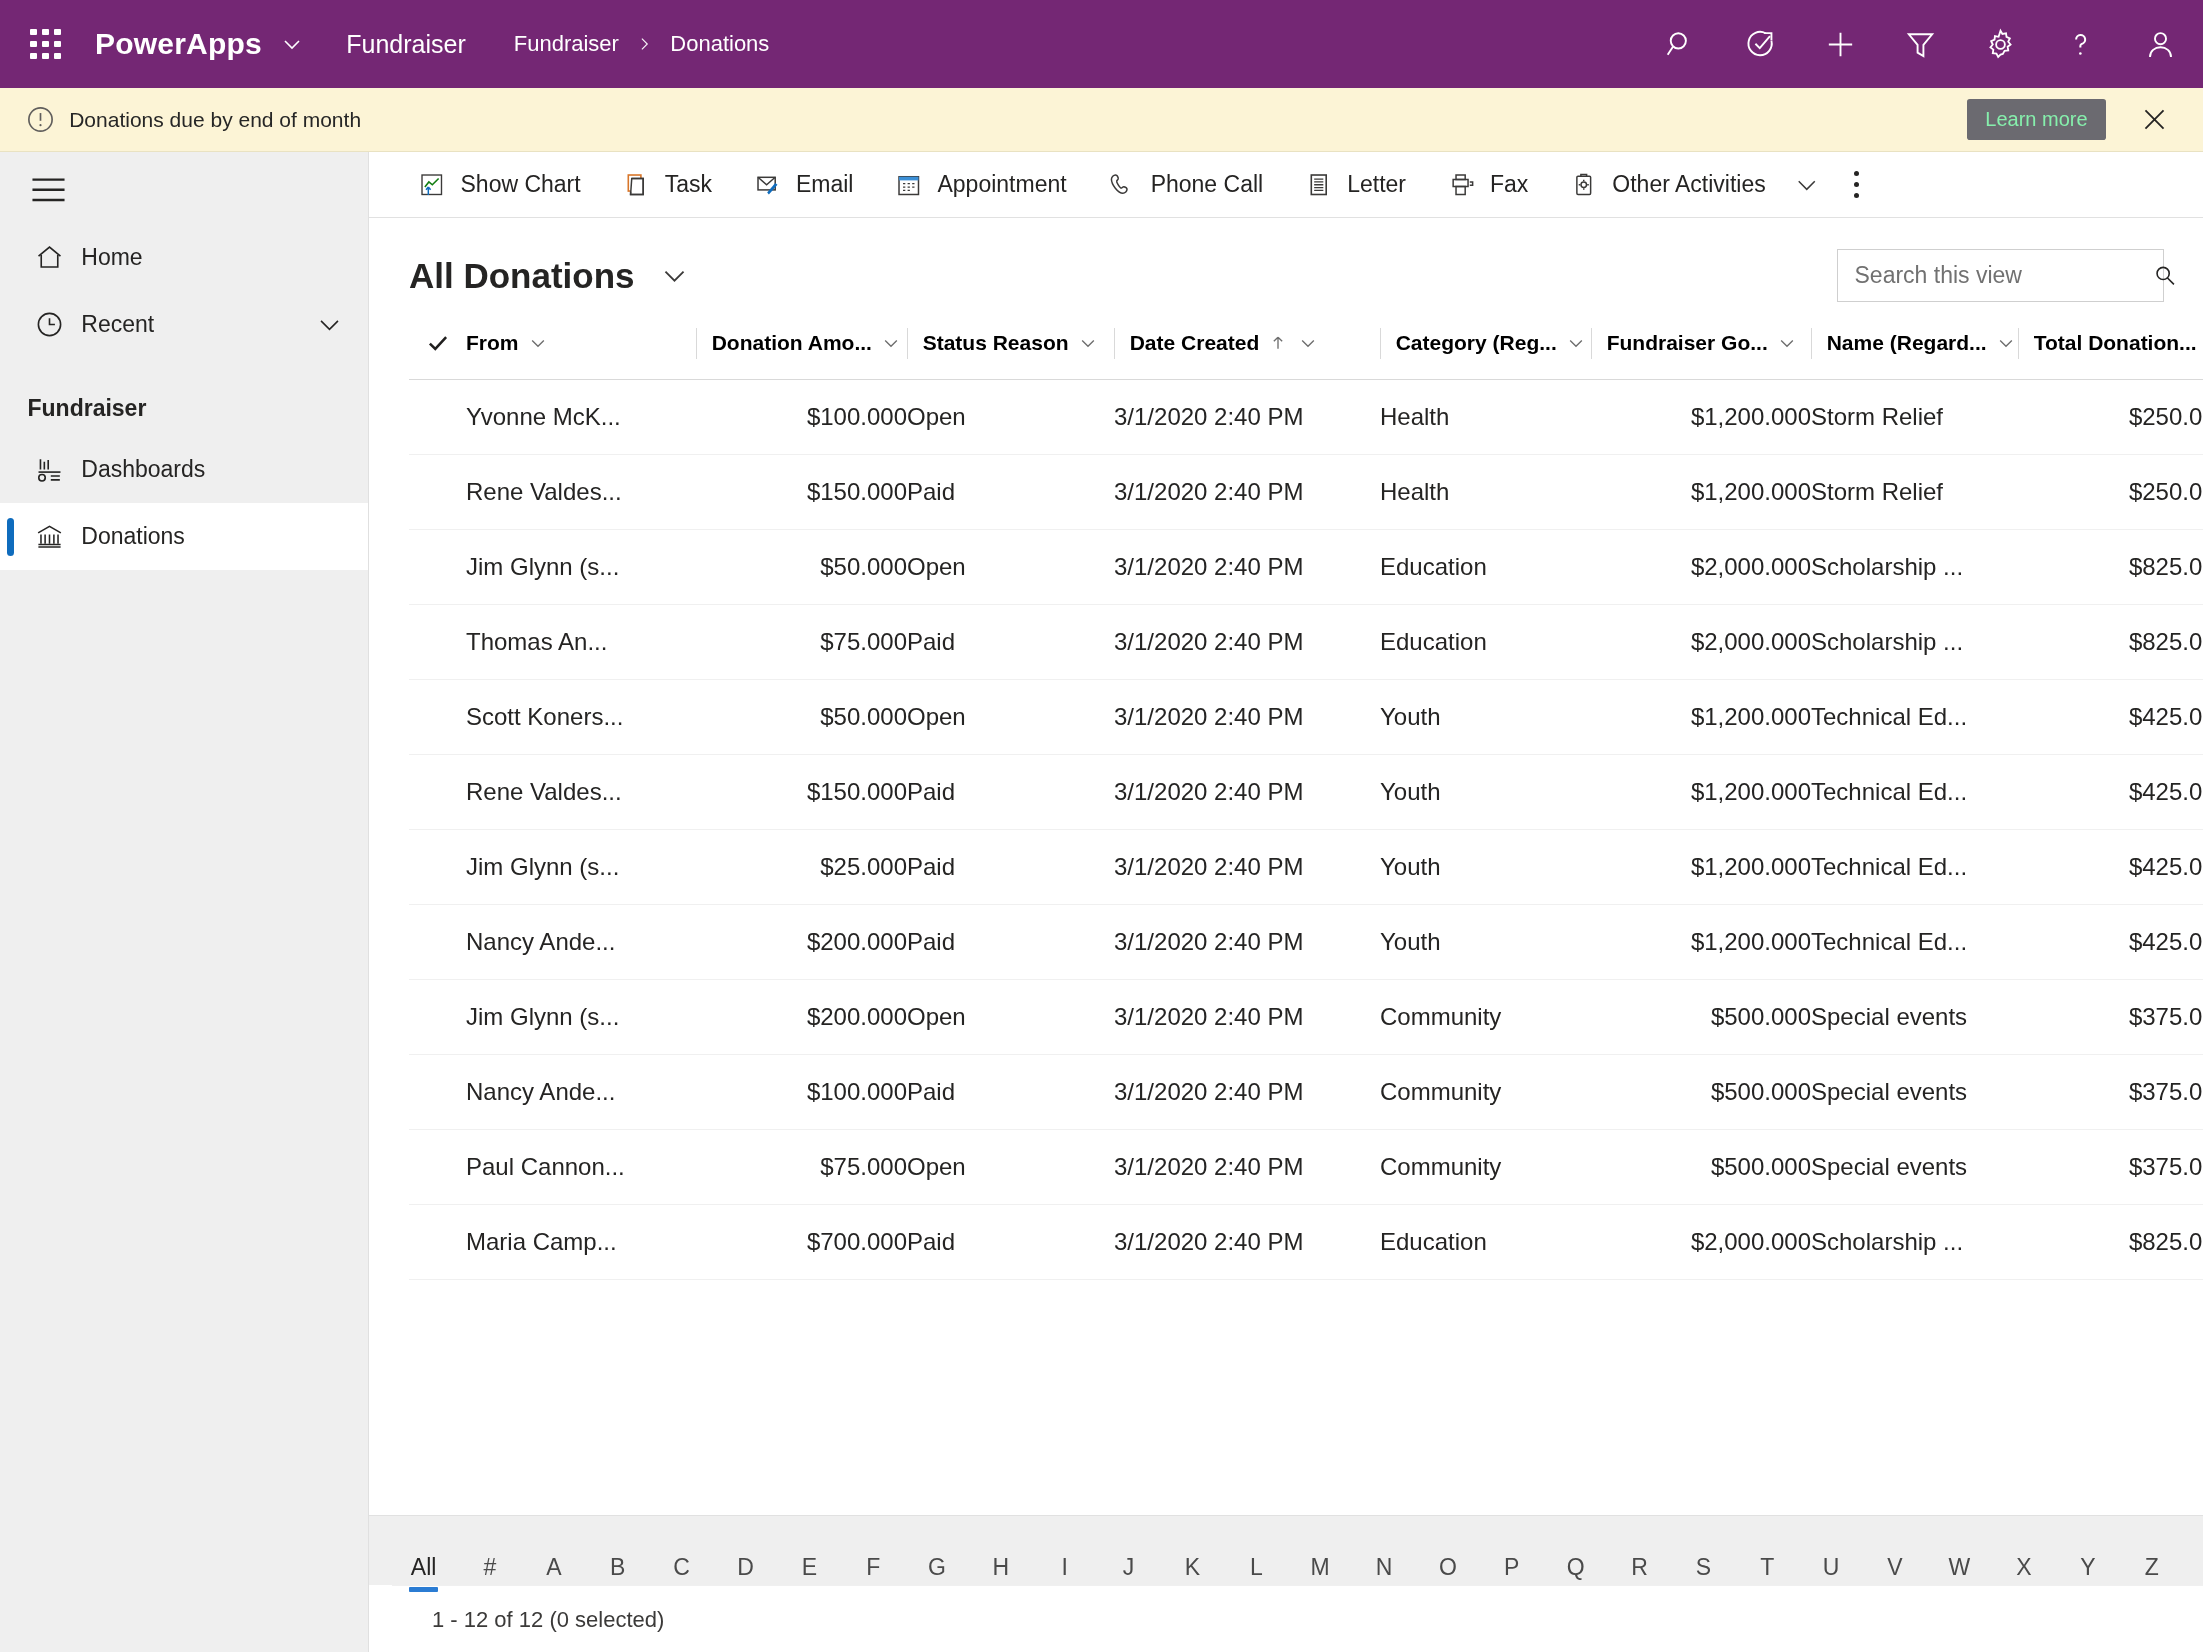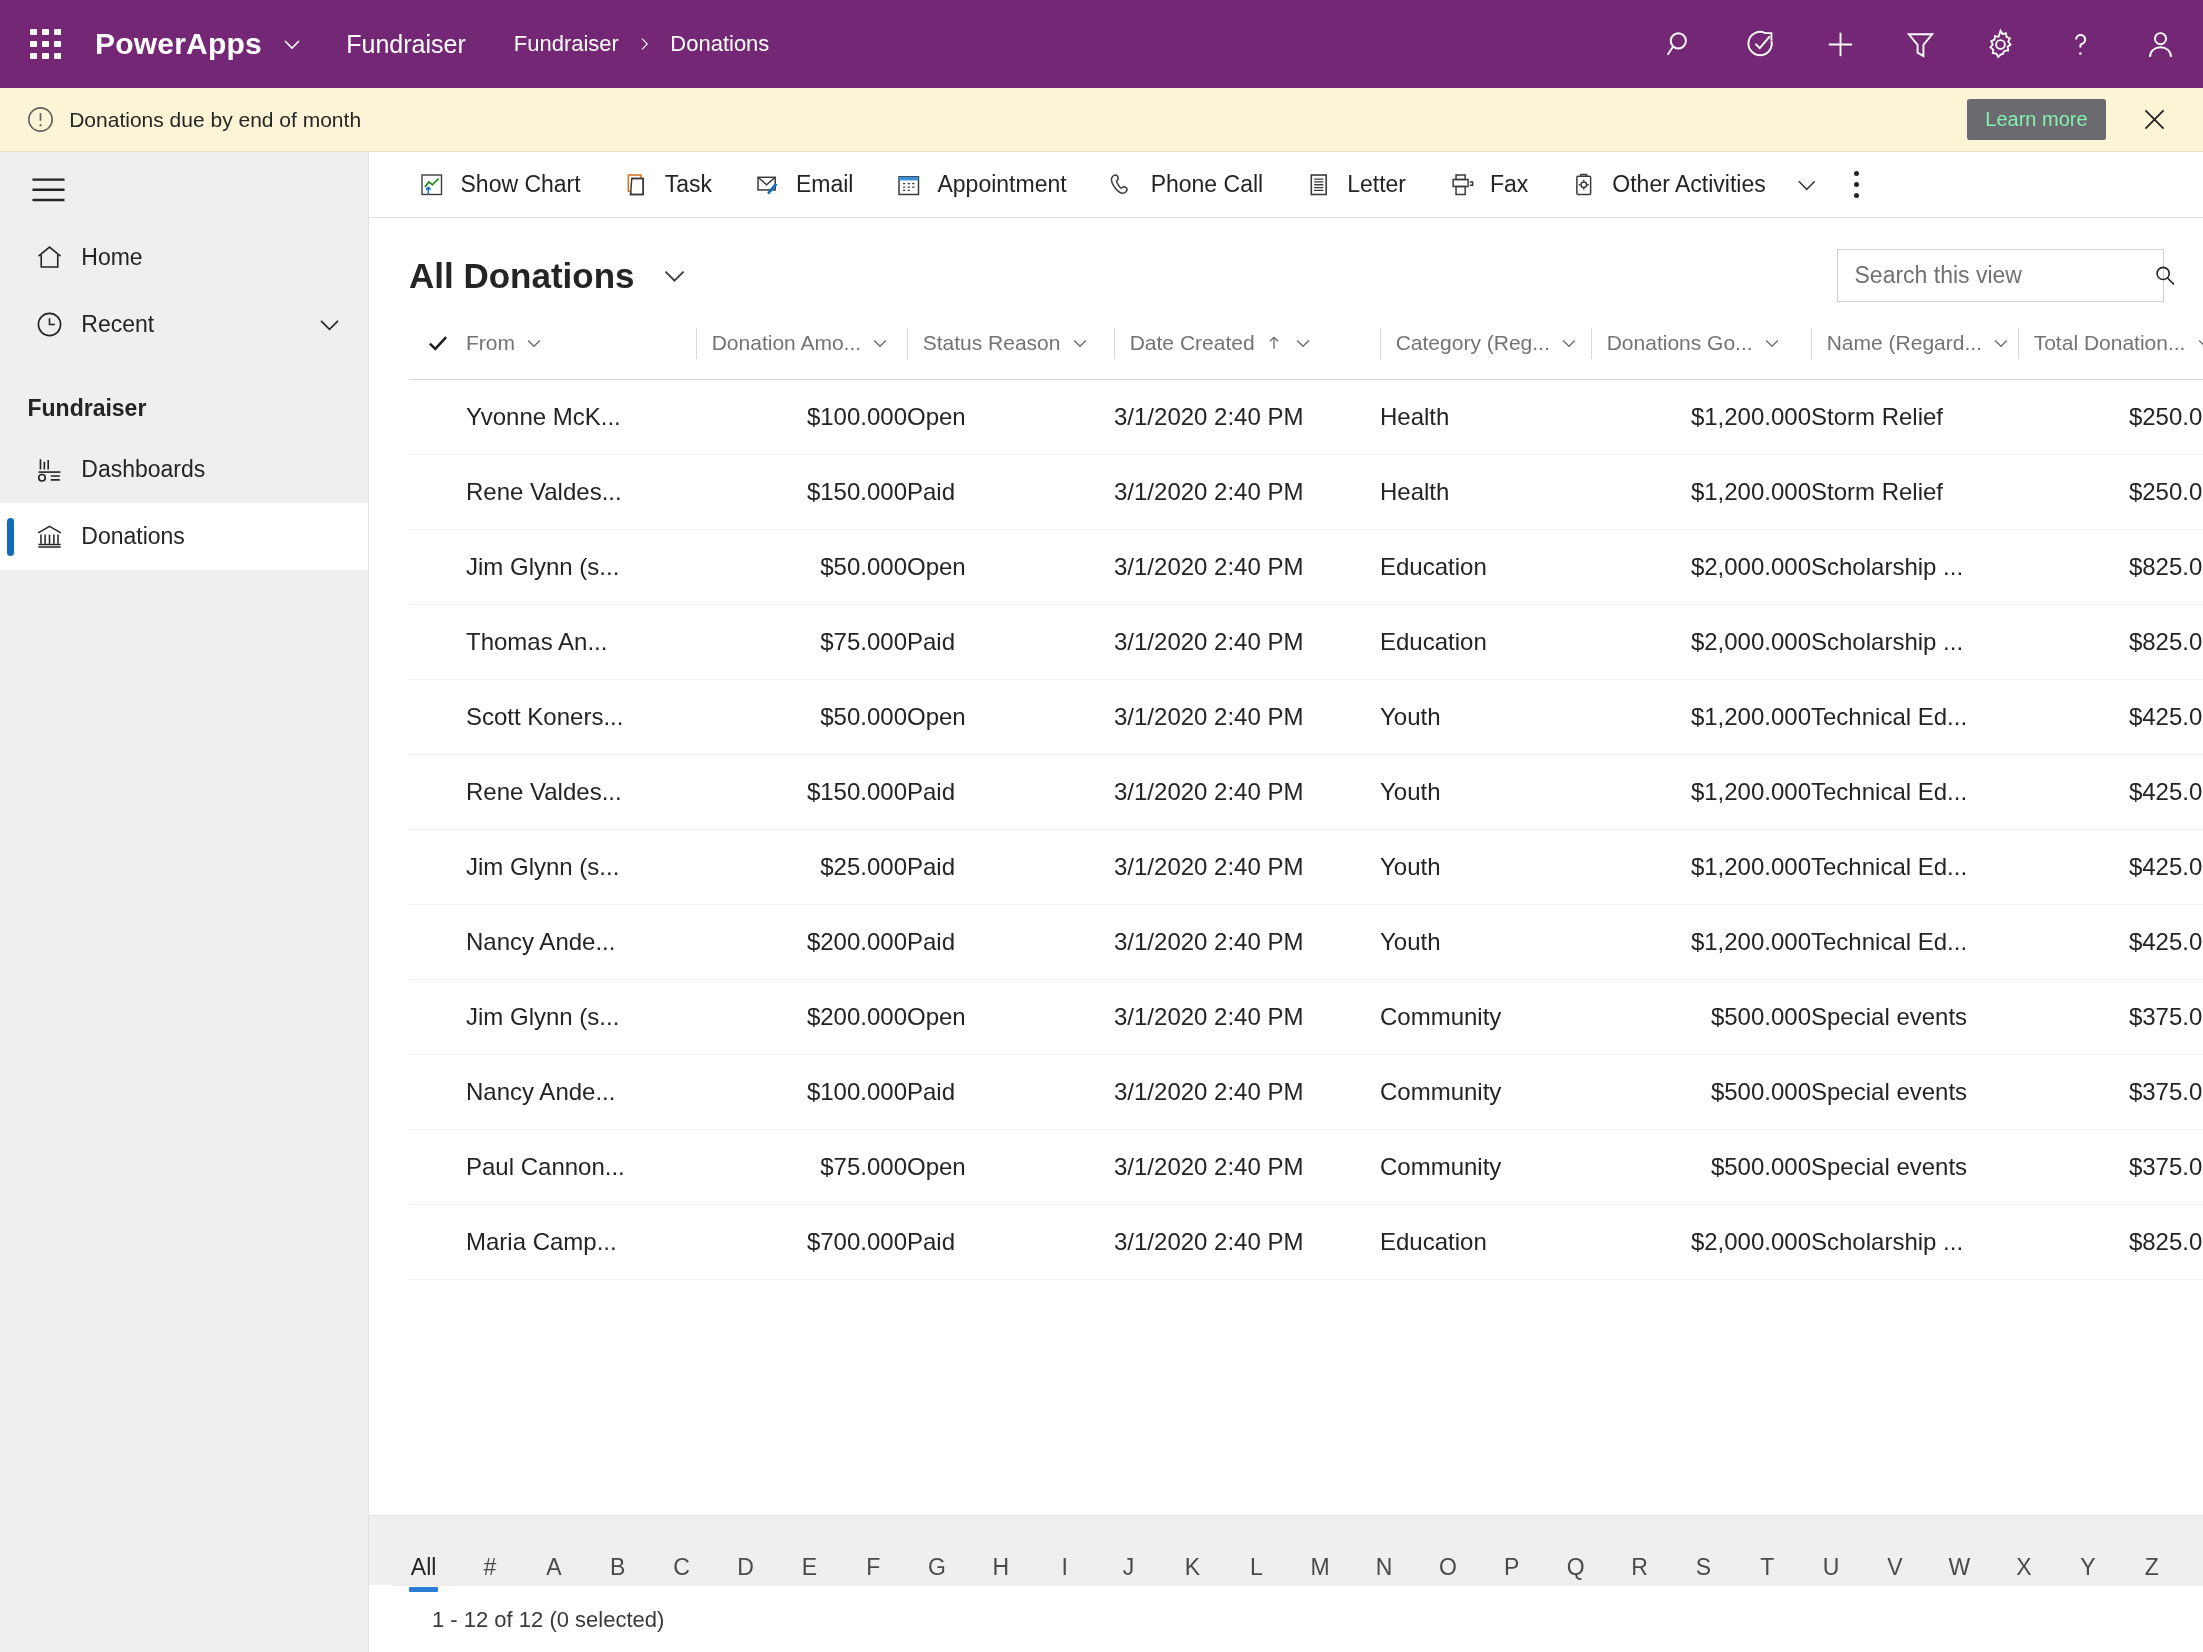--- a/index.html
+++ b/index.html
@@ -110,21 +110,21 @@
   .searchbox input {
     border:none; outline:none; font-size: 23px; color:#252423;
     flex:1 1 auto; background:transparent; font-family: inherit;
   }
   .searchbox input::placeholder { color:#717171; }
 
   
   .gridwrap { flex:1 1 auto; display:flex; flex-direction:column; min-height:0; padding: 0 40px 0 40px; }
   table.grid { width:100%; border-collapse: collapse; table-layout: fixed; }
   table.grid thead th {
-    font-size: 21px; font-weight: normal; color:#737373;
+    font-size: 21px; font-weight: bold; color:#000000;
     text-align:left; padding: 9.2px 0 20px 0;
     border-bottom: 0.9px solid #d9d9d9;
     vertical-align: middle; white-space:nowrap;
   }
   .th-inner { display:flex; align-items:center; gap: 9.2px; border-left: 0.9px solid #d9d9d9; padding-left: 14.7px; height: 31px; }
   .th-inner.first { border-left: none; padding-left: 0; }
   .th-inner .thtxt { overflow:hidden; text-overflow: ellipsis; }
   th.sel { width: 57px; }
   .sel-check { display:flex; align-items:center; justify-content:center; cursor:pointer; }
 
@@ -513,21 +513,21 @@
                   <span class="thtxt">Category (Reg...</span>
                   <span>
                     <svg width="20" height="20" viewBox="0 0 24 24" fill="none" stroke="#6d6d6d" stroke-width="1.6">
                       <path d="M5 9l7 7 7-7"></path>
                     </svg>
                   </span>
                 </div>
               </th>
             <th>
                 <div class="th-inner">
-                  <span class="thtxt">Donations Go...</span>
+                  <span class="thtxt">Fundraiser Go...</span>
                   <span>
                     <svg width="20" height="20" viewBox="0 0 24 24" fill="none" stroke="#6d6d6d" stroke-width="1.6">
                       <path d="M5 9l7 7 7-7"></path>
                     </svg>
                   </span>
                 </div>
               </th>
             <th>
                 <div class="th-inner">
                   <span class="thtxt">Name (Regard...</span>

